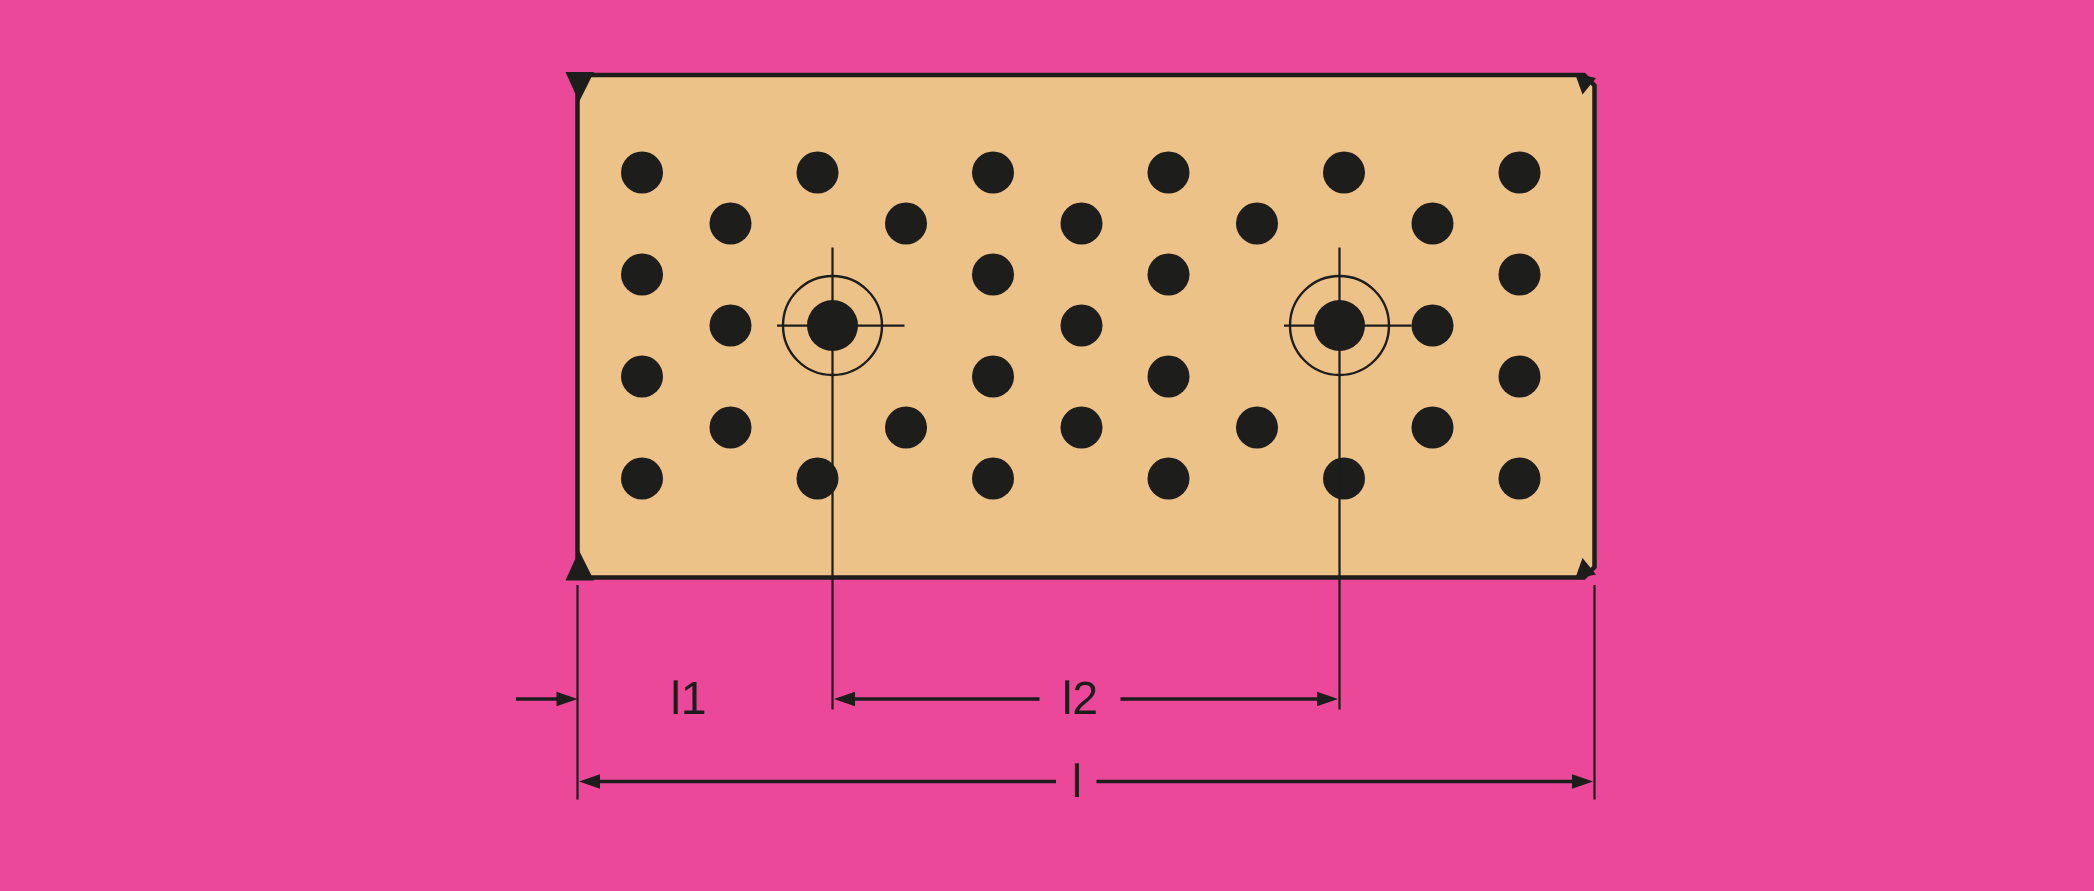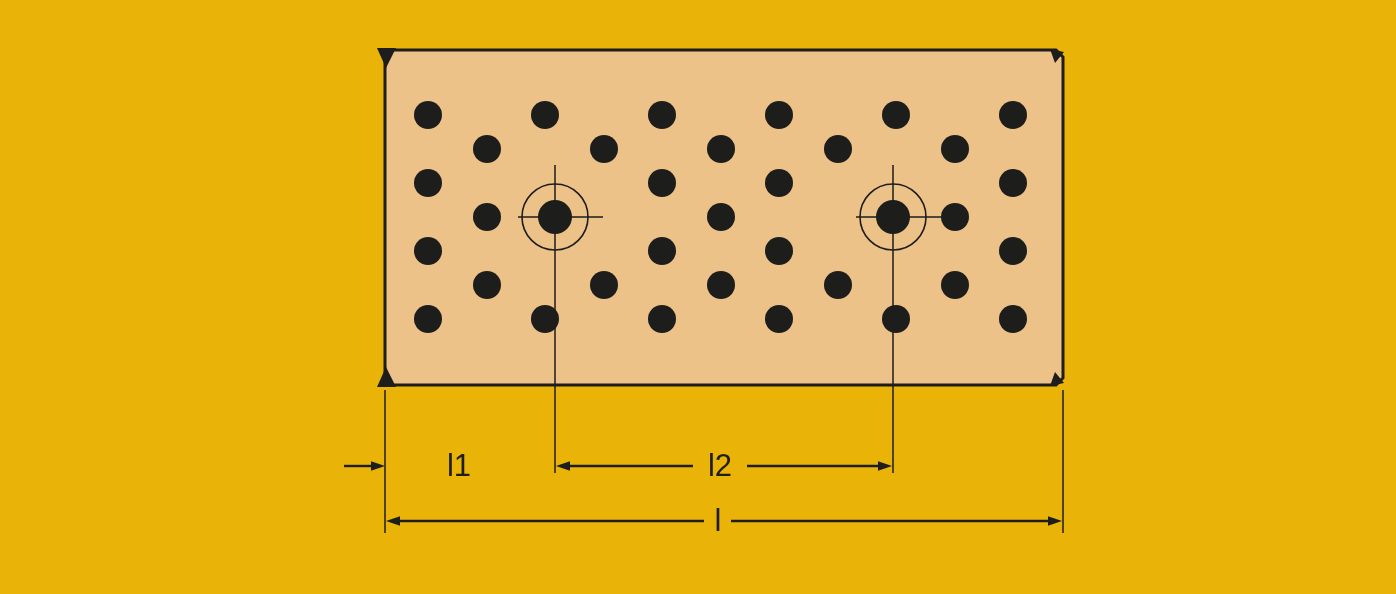--- a/index.html
+++ b/index.html
@@ -1,18 +1,18 @@
 <!DOCTYPE html>
 <html style="--line-color: #1d1d1b;"><head>
 <meta charset="utf-8">
 <style>
   :root { --line-color: #1d1d1b; }
   html, body { margin: 0; padding: 0; }
   body { width: 1396px; height: 594px; overflow: hidden; background: #ffffff; }
-  .canvas { position: relative; width: 1396px; height: 594px; background: #eab308; }
+  .canvas { position: relative; width: 1396px; height: 594px; background: #ec4899; }
   svg { display: block; width: 1396px; height: 594px; }
   .ink { fill: var(--line-color); stroke: none; }
   .dim { stroke: var(--line-color); stroke-width: 2.4; fill: none; }
   .thin { stroke: var(--line-color); stroke-width: 1.5; fill: none; }
   .outline { stroke: var(--line-color); stroke-width: 1.6; fill: none; }
   #plate-body { stroke: var(--line-color); stroke-width: 3; }
   text.dim-label {
     font-family: "Liberation Sans", sans-serif;
     font-size: 31px;
     fill: var(--line-color);

